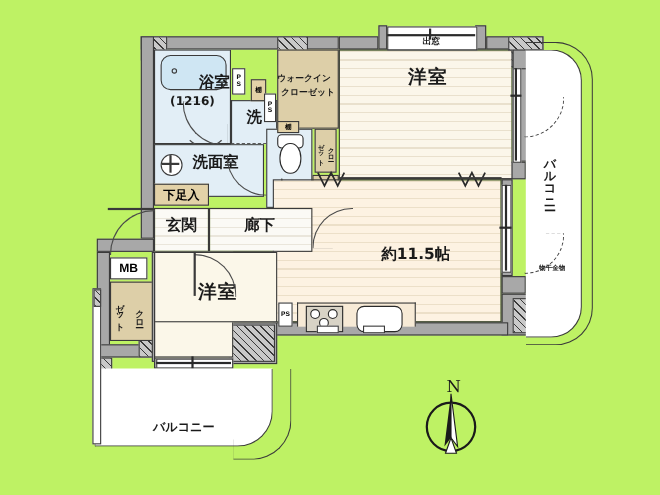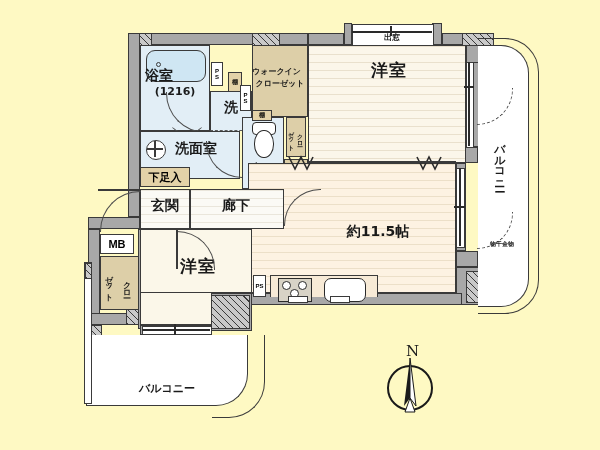--- a/index.html
+++ b/index.html
@@ -1,18 +1,18 @@
 <!DOCTYPE html>
 <html><head>
 <meta charset="utf-8">
 <style>
   html,body{margin:0;padding:0;background:#ffffff;}
   body{width:600px;height:450px;overflow:hidden;
        font-family:"Liberation Sans","DejaVu Sans",sans-serif;}
-  #plan{position:relative;width:600px;height:450px;background:#fef9c3;}
+  #plan{position:relative;width:600px;height:450px;background:#bef264;}
 
   
   .b{position:absolute;box-sizing:border-box;}
 
   
   .wall{background:#a8a8a8;border:1px solid #3a3a3a;}
   .wall-thin{background:#a8a8a8;border:1px solid #3a3a3a;}
   .hatch{background:
       repeating-linear-gradient(45deg,#3a3a3a 0 1px,transparent 1px 5px),
       #c9c9c9;border:1px solid #3a3a3a;}
@@ -120,21 +120,21 @@
   <div class="b hatch" style="left:88px;top:325px;width:14px;height:26px;"></div>
   <div class="b hatch" style="left:126px;top:303px;width:16px;height:22px;"></div>
 
   <div class="b wall" style="left:208px;top:293px;width:44px;height:38px;"></div>
   <div class="b hatch" style="left:210px;top:295px;width:40px;height:34px;"></div>
   <div class="b wall" style="left:140px;top:325px;width:72px;height:10px;"></div>
 
   <div class="b rm floor-wet" style="left:140px;top:45px;width:70px;height:86px;"></div>
   <div class="tub" style="left:146px;top:50px;width:58px;height:30px;"></div>
   <div class="b" style="left:156px;top:62px;width:5px;height:5px;border:1px solid #3a3a3a;border-radius:50%;"></div>
-  <div class="lbl lbl-mid" style="left:124px;top:68px;width:70px;">浴室</div>
+  <div class="lbl lbl-mid" style="left:140px;top:68px;width:70px;padding-left:20px;">浴室</div>
   <div class="lbl lbl-sm" style="left:140px;top:86px;width:70px;">(1216)</div>
 
   <div class="arc" style="left:166px;top:92px;width:40px;height:40px;border-color:#4a4a4a;
               border-top-color:transparent;border-left-color:transparent;
               border-right-color:transparent;"></div>
   <div class="arc" style="left:166px;top:92px;width:40px;height:40px;
               border:1px solid #4a4a4a;border-radius:0 0 0 40px;
               border-top:none;border-right:none;"></div>
 
   <div class="b rm floor-wet" style="left:140px;top:131px;width:100px;height:48px;"></div>

